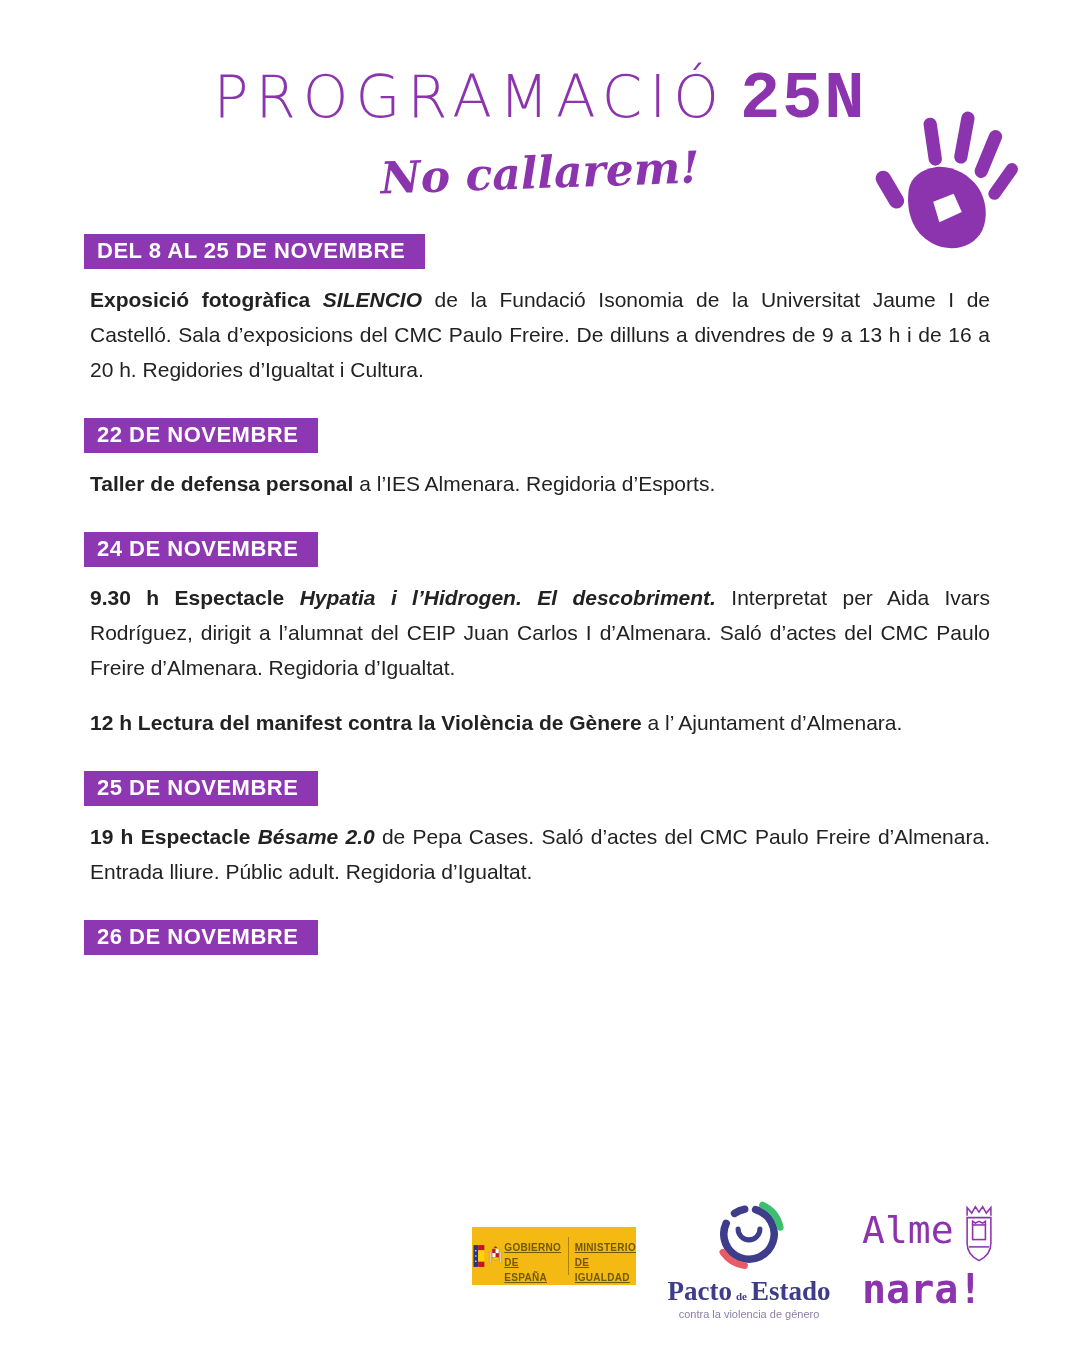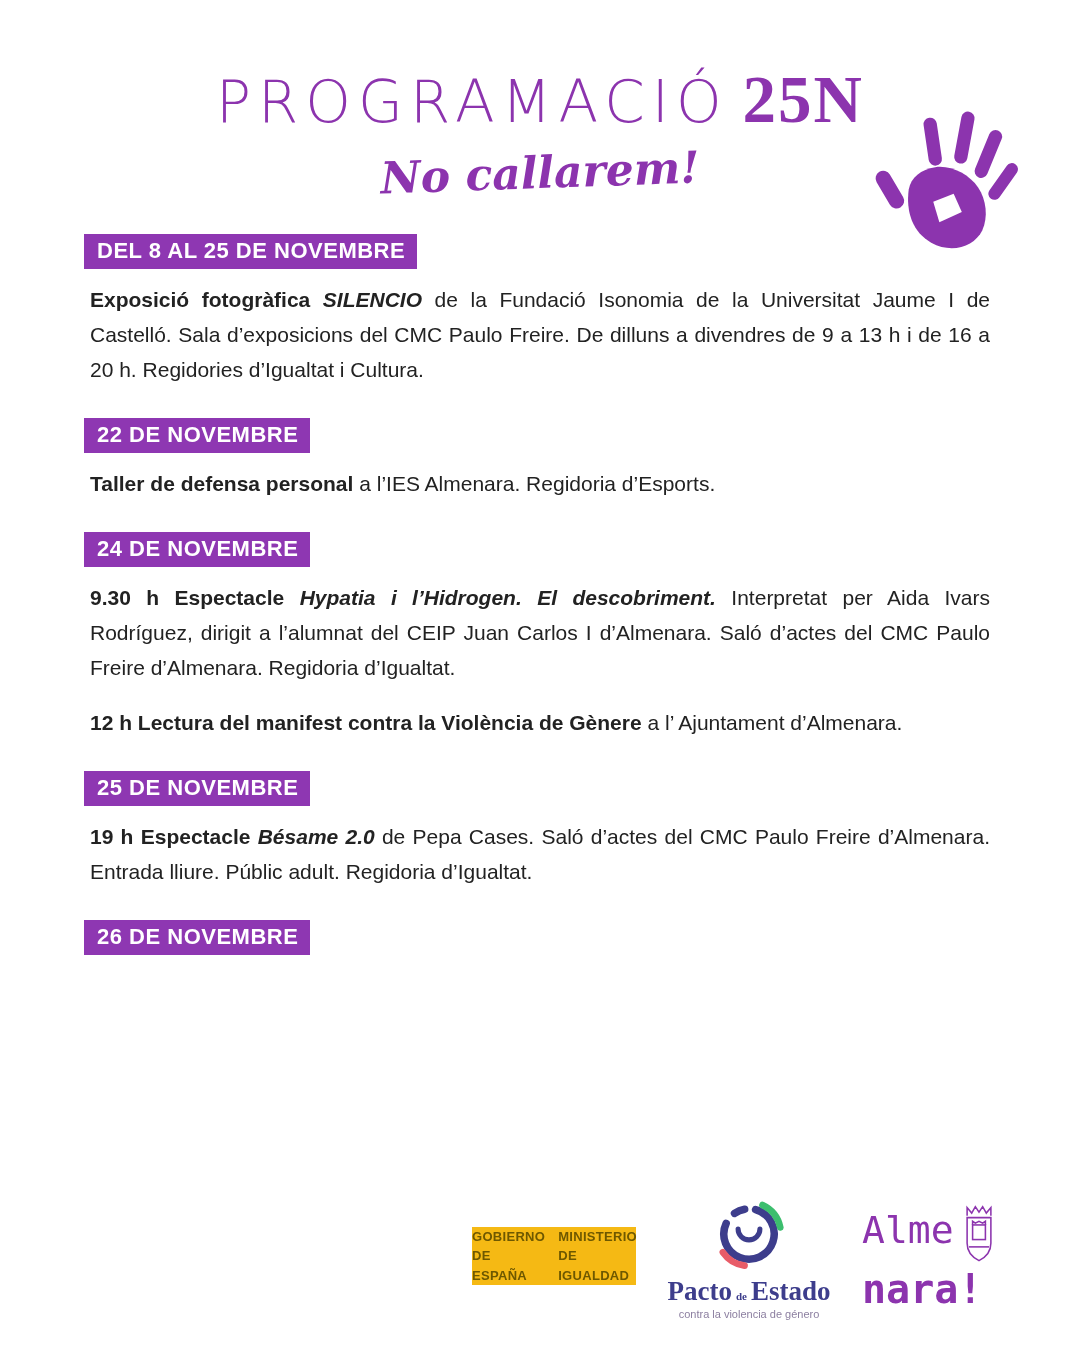--- a/index.html
+++ b/index.html
@@ -26,21 +26,21 @@
     overflow:hidden;
   }
   
   .header{padding-top:66px;text-align:center;position:relative;}
   .title-line{white-space:nowrap;line-height:1;}
   .title-light{
     font-family:"DejaVu Sans ExtraLight","DejaVu Sans",sans-serif;
     font-weight:200;font-size:58px;letter-spacing:7px;color:var(--accent);
   }
   .title-bold{
-    font-family:Liberation Serif, serif;
+    font-family:Liberation Mono, monospace;
     font-weight:bold;font-size:67px;letter-spacing:2px;color:var(--accent);
     margin-left:14px;
   }
   .subtitle{
     margin-top:14px;
     font-family:"DejaVu Serif",serif;
     font-style:italic;font-weight:bold;
     font-size:44px;color:var(--accent);
     transform:rotate(-2deg);
   }
@@ -49,21 +49,21 @@
   .hand-stroke{stroke:var(--accent);stroke-linecap:round;fill:none;}
   
   .content{padding:36px 90px 0 90px;flex:1;}
   .section{margin-bottom:31px;}
   .badge{
     display:inline-block;
     margin-left:-6px;margin-bottom:13px;
     background:var(--badge-bg);
     color:#ffffff;
     font-weight:bold;font-size:22px;letter-spacing:.5px;
-    padding:4px 12px 5px 13px;
+    padding:4px 20px 5px 13px;
   }
   .event{
     font-size:21px;line-height:35px;
     text-align:justify;
     margin-bottom:20px;
   }
   .event:last-child{margin-bottom:0;}
   .run-bold{font-weight:bold;}
   .run-bolditalic{font-weight:bold;font-style:italic;}
   .run-normal{font-weight:normal;}
@@ -72,23 +72,23 @@
     display:flex;align-items:center;justify-content:flex-end;
     gap:48px;
     padding:0 78px 30px 0;
   }
   .gov-logo{
     background:var(--gov-yellow);
     width:164px;height:58px;
     display:flex;align-items:stretch;
   }
   .gov-text{
-    display:flex;flex-direction:column;justify-content:center;
-    font-size:13px;font-weight:bold;letter-spacing:.3px;
-    color:#6E5800;line-height:1.5;
+    display:flex;flex-direction:column;justify-content:flex-end;
+    font-size:10px;font-weight:bold;letter-spacing:.3px;
+    color:#6E5800;line-height:1.5;text-decoration:underline;
   }
   .gov-divider{width:1px;background:rgba(110,88,0,.55);margin:10px 6px 10px 7px;}
   .pacto{display:flex;flex-direction:column;align-items:center;width:130px;}
   .pacto-names{font-family:"Liberation Serif",serif;font-weight:bold;color:var(--pacto-navy);line-height:1;margin-top:2px;white-space:nowrap;}
   .pacto-name{font-size:27px;}
   .pacto-de{font-size:11px;}
   .pacto-tagline{font-size:11px;color:#8C7FA0;margin-top:3px;white-space:nowrap;}
   .ring{stroke:var(--pacto-navy);stroke-width:9;fill:none;stroke-linecap:round;}
   .ring-green{stroke:var(--pacto-green);stroke-width:8;fill:none;stroke-linecap:round;}
   .ring-red{stroke:var(--pacto-red);stroke-width:8;fill:none;stroke-linecap:round;}

